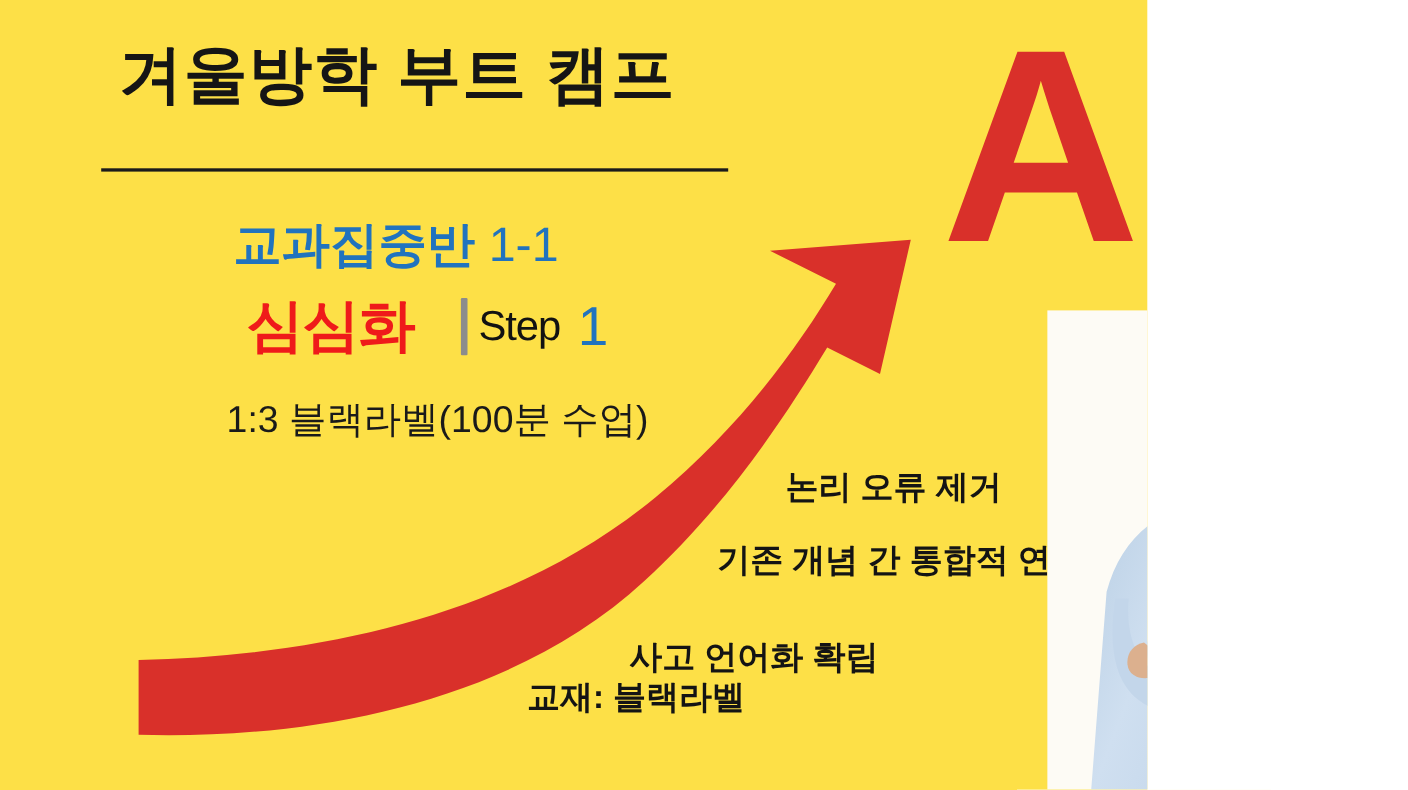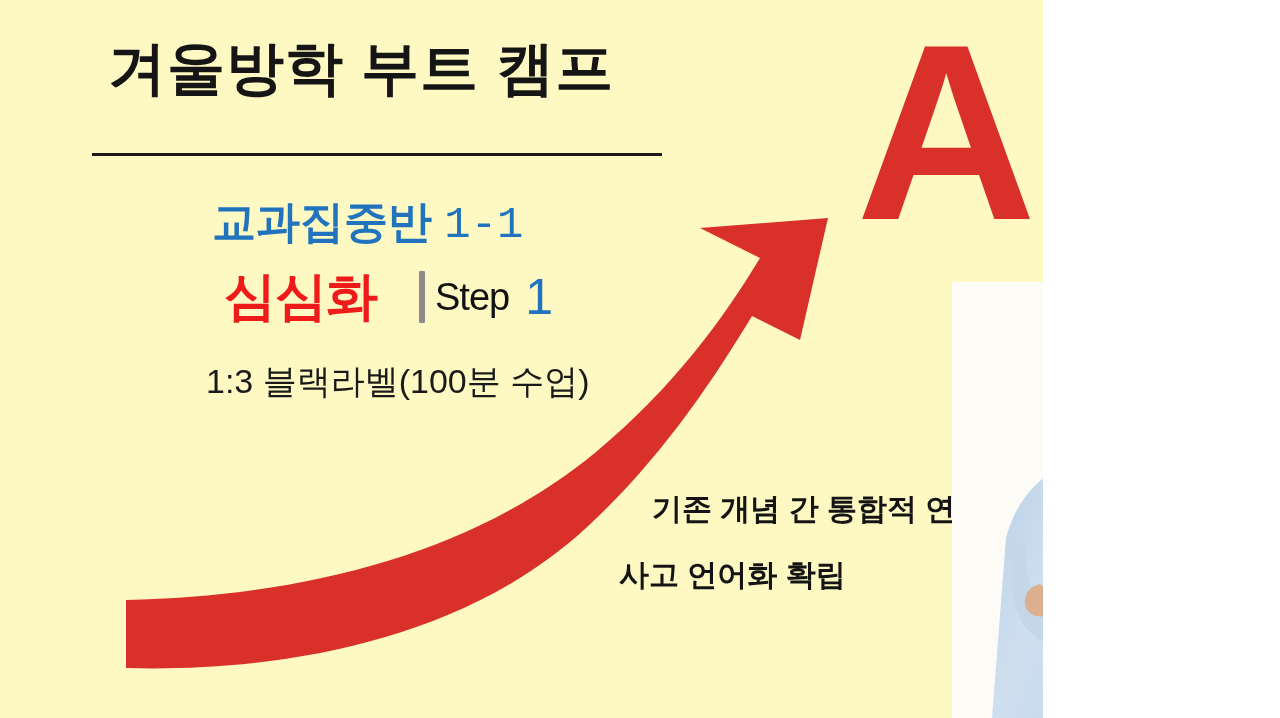--- a/index.html
+++ b/index.html
@@ -5,21 +5,21 @@
   html, body {
     margin: 0;
     padding: 0;
     background: #ffffff;
   }
   #slide {
     position: relative;
     width: 1043px;
     height: 718px;
     overflow: hidden;
-    background: #fef9c3;
+    background: #fde047;
     font-family: "Liberation Sans", "DejaVu Sans", sans-serif;
   }
 
   
   #headline {
     position: absolute;
     left: 108px;
     top: 38px;
     font-size: 58px;
     font-weight: bold;
@@ -43,21 +43,20 @@
     top: 193px;
     font-size: 44px;
     font-weight: bold;
     color: #2173be;
     letter-spacing: 0px;
     white-space: nowrap;
   }
   #course-line .grade {
     font-weight: normal;
     color: #2173be;
-    font-family: Liberation Mono, monospace;
   }
 
   #level-row {
     position: absolute;
     left: 224px;
     top: 262px;
     display: flex;
     align-items: center;
     white-space: nowrap;
     text-align: center;
@@ -125,21 +124,21 @@
   
   .benefit {
     position: absolute;
     font-size: 30px;
     font-weight: bold;
     color: #141414;
     white-space: nowrap;
   }
   #benefit-0 { left: 714px; top: 423px; }
   #benefit-1 { left: 652px; top: 489px; }
-  #benefit-2 { left: 572px; top: 555px; margin-left: 47px; }
+  #benefit-2 { left: 572px; top: 577px; }
   #benefit-3 { left: 479px; top: 614px; }
 
   
   #instructor-photo {
     position: absolute;
     left: 952px;
     top: 282px;
     width: 328px;
     height: 436px;
   }
@@ -174,22 +173,24 @@
              C 672,389 724,318 760,258
              L 700,228
              L 828,218
              L 800,340
              L 752,316
              C 712,382 660,460 586,528
              C 458,646 268,672 126,668
              Z" fill="#d9302a"></path>
   </svg>
 
+  <div class="benefit" id="benefit-0">논리 오류 제거</div>
   <div class="benefit" id="benefit-1">기존 개념 간 통합적 연결</div>
   <div class="benefit" id="benefit-2">사고 언어화 확립</div>
+  <div class="benefit" id="benefit-3">교재: 블랙라벨</div>
 
   <svg id="instructor-photo" viewBox="0 0 328 436" xmlns="http://www.w3.org/2000/svg">
     <defs>
       <linearGradient id="shirtGrad" x1="0" y1="0" x2="1" y2="0.4">
         <stop offset="0%" stop-color="#b9cfe4"></stop>
         <stop offset="35%" stop-color="#cfdff0"></stop>
         <stop offset="70%" stop-color="#c3d6ea"></stop>
         <stop offset="100%" stop-color="#aec6dd"></stop>
       </linearGradient>
       <linearGradient id="skinGrad" x1="0" y1="0" x2="1" y2="0.6">

